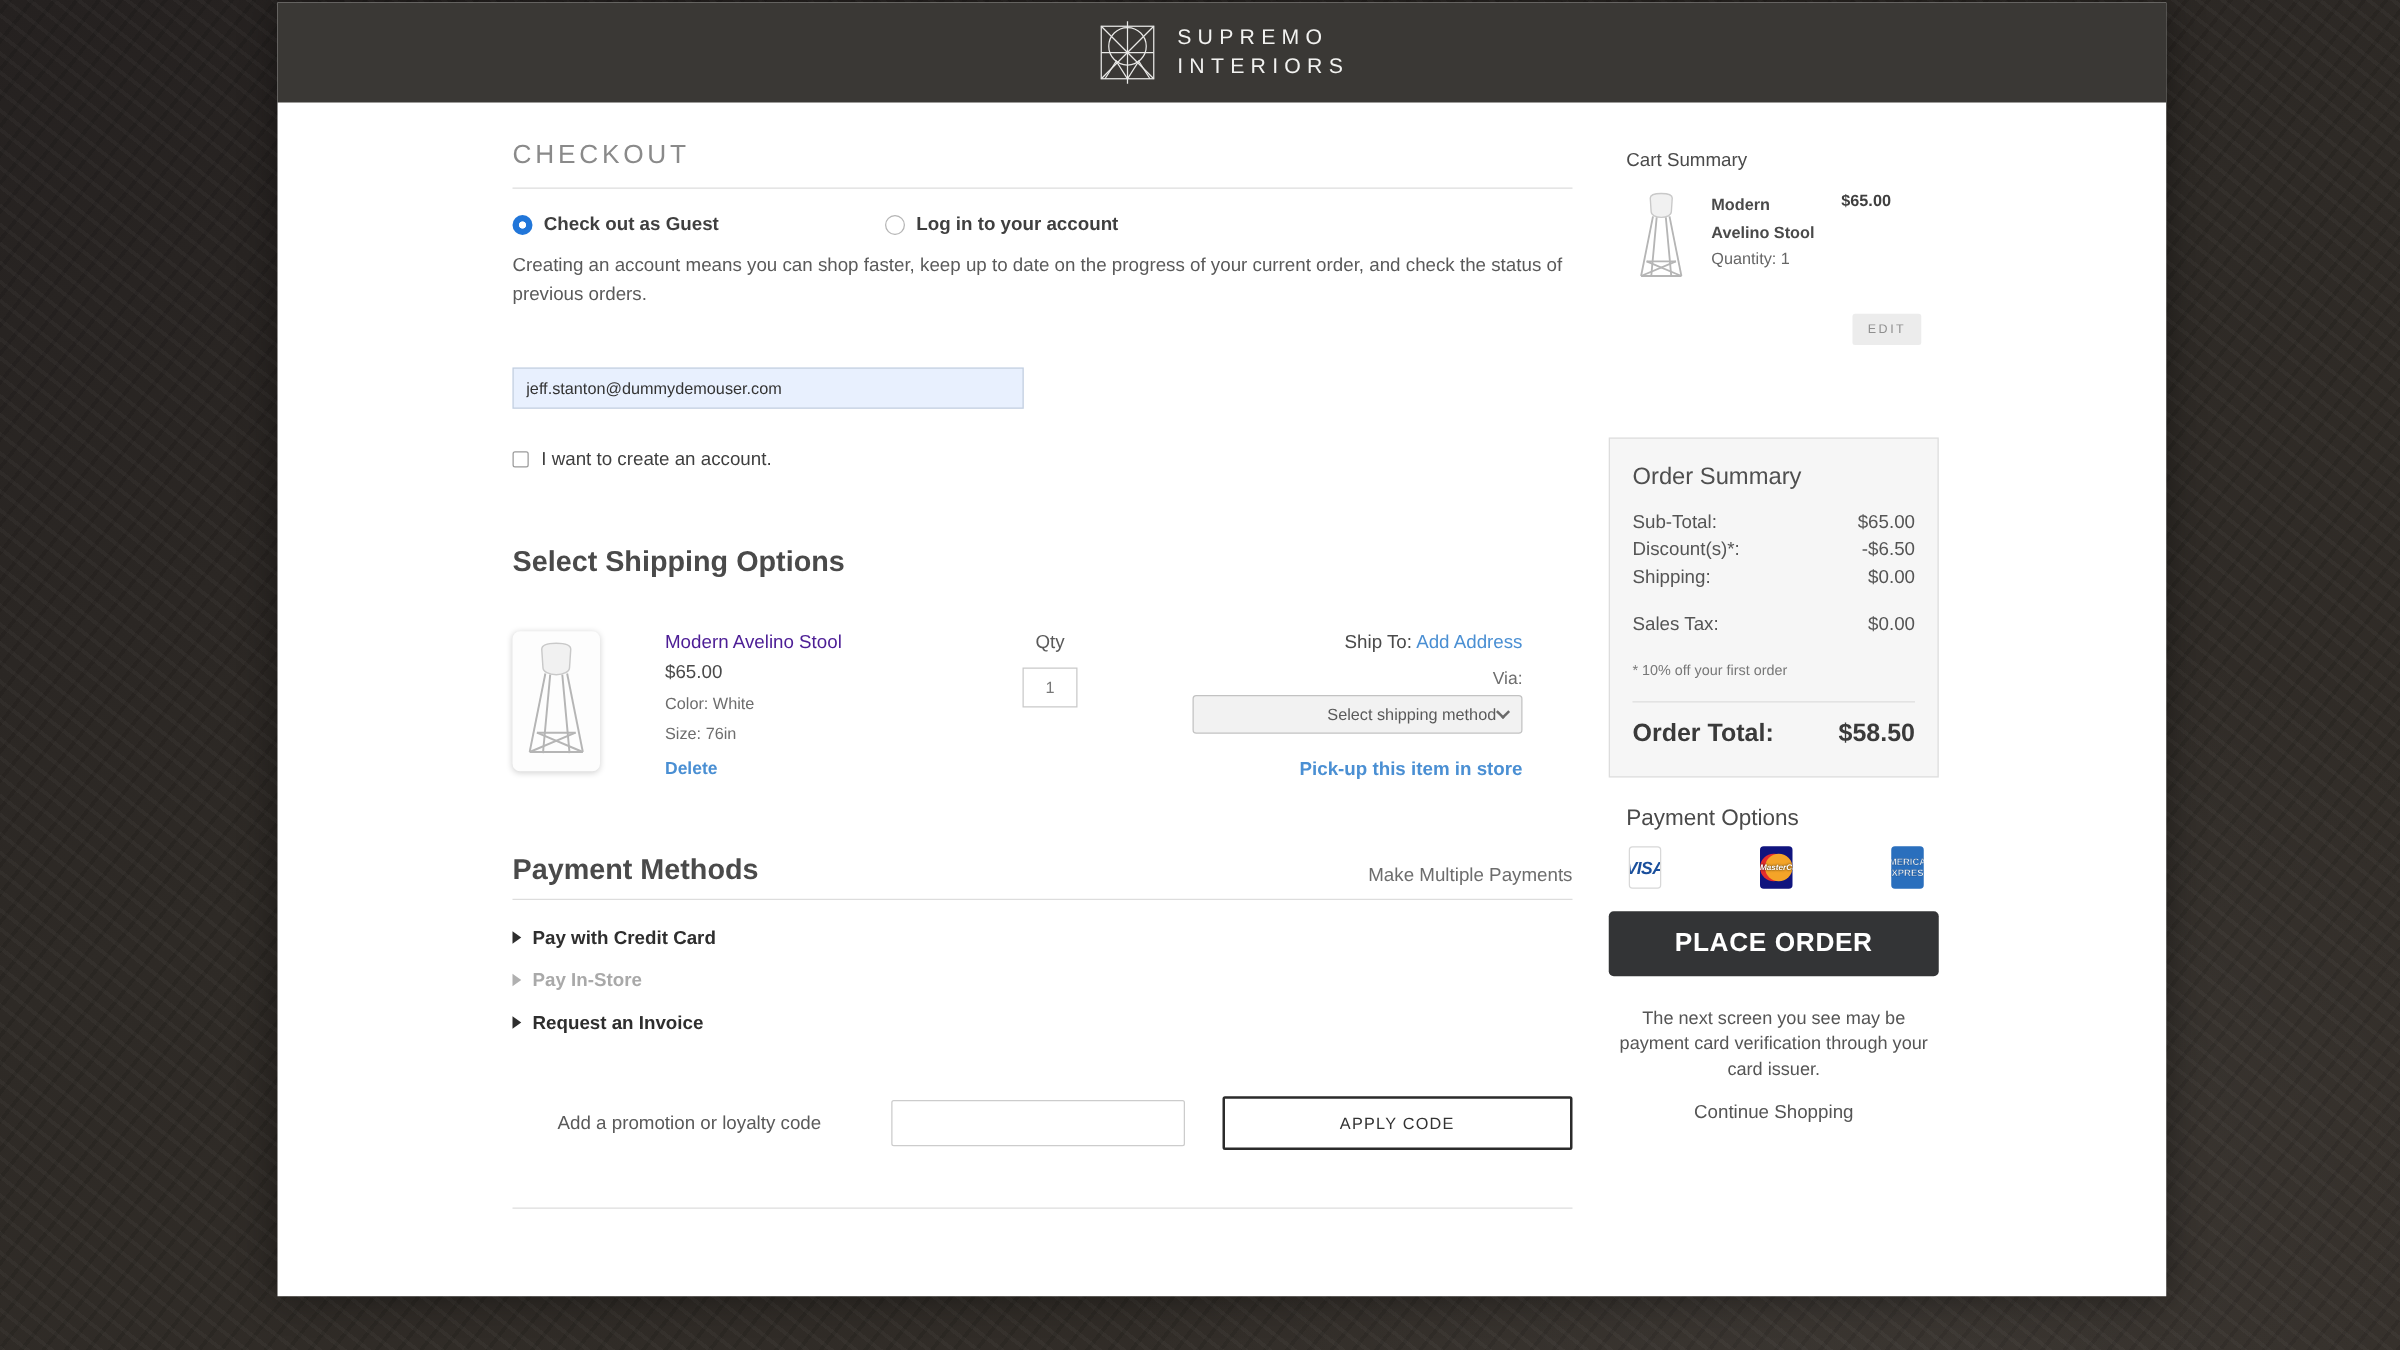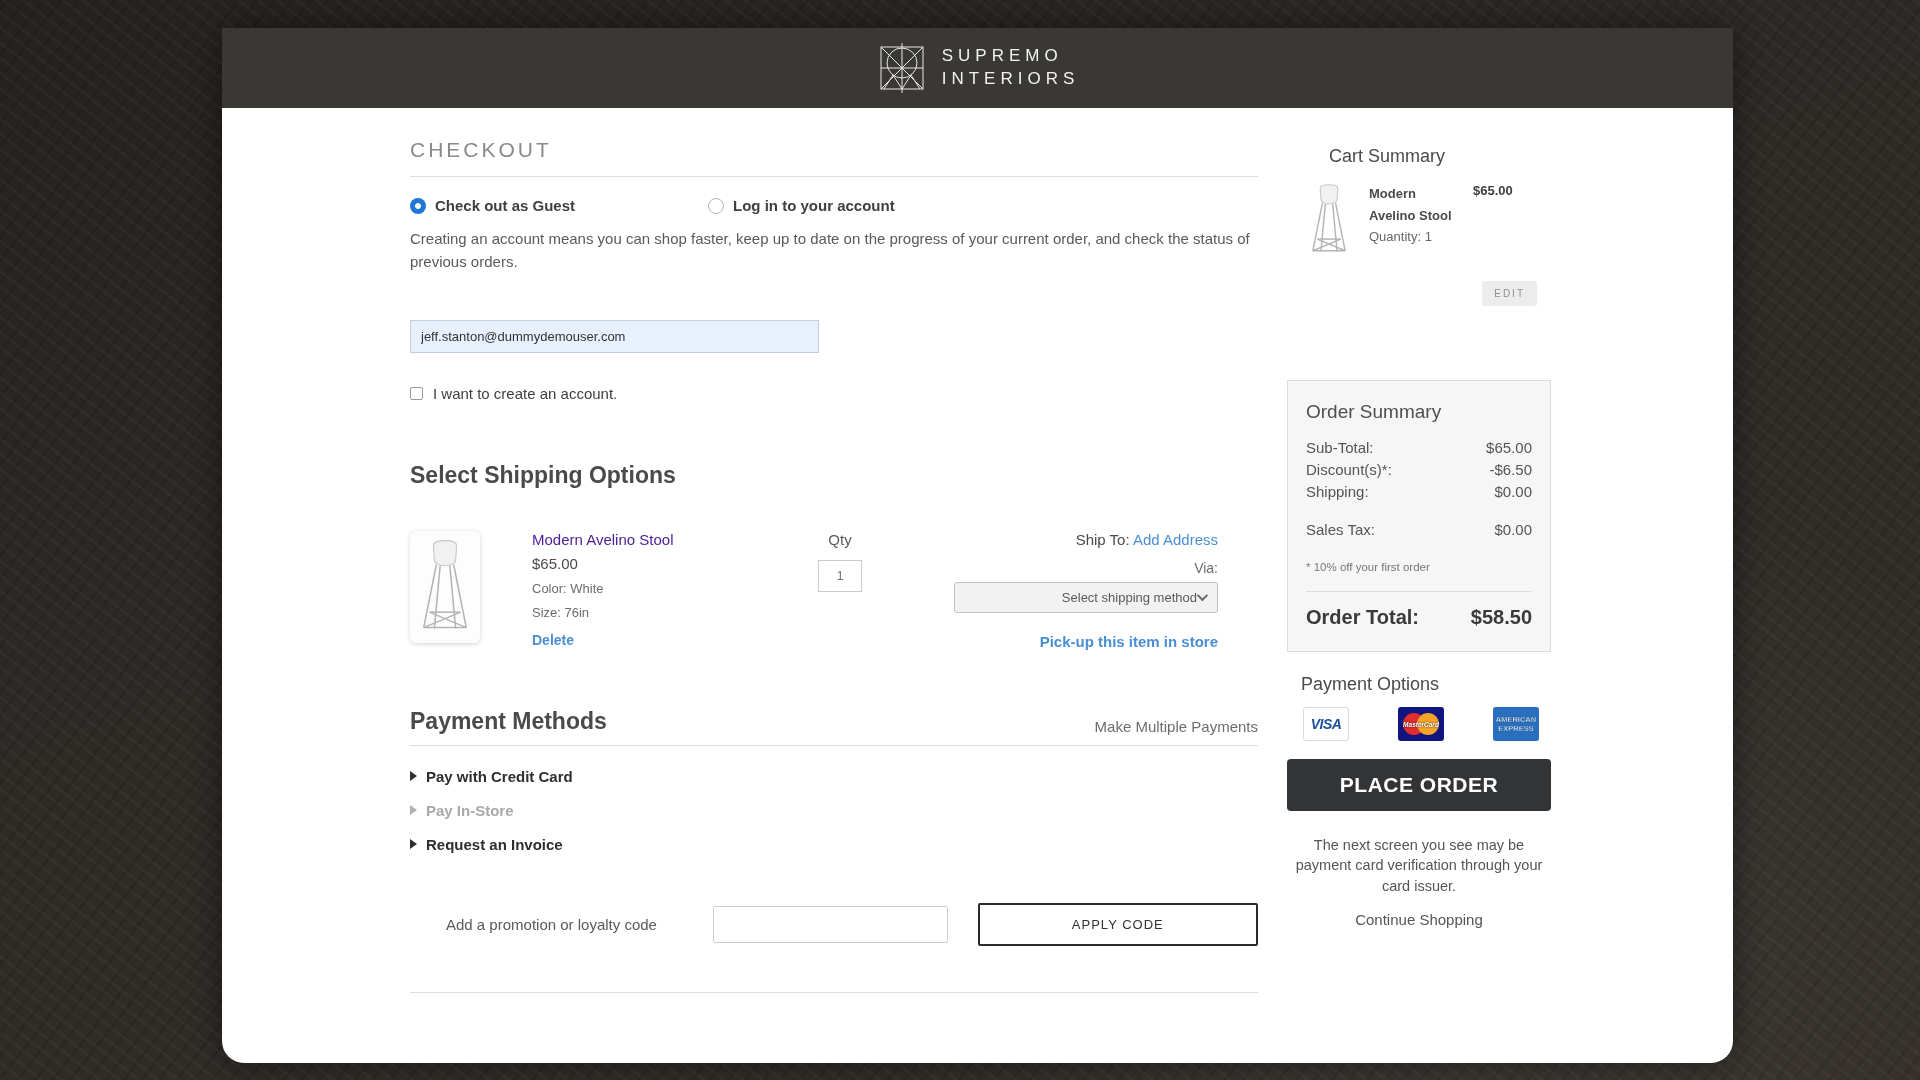--- a/index.html
+++ b/index.html
@@ -9,22 +9,22 @@
     background-color:#2c2824;
     background-image:
       radial-gradient(900px 700px at 78% 88%, rgba(255,255,255,0.05), transparent 70%),
       repeating-linear-gradient(38deg, rgba(255,255,255,0.028) 0 3px, transparent 3px 12px),
       repeating-linear-gradient(-52deg, rgba(0,0,0,0.10) 0 3px, transparent 3px 14px),
       linear-gradient(160deg, #252120 0%, #2e2a26 45%, #332e29 100%);
   }
   .stage{ position:relative; width:1920px; height:1080px; }
 
   .page-card{
-    position:absolute; left:222px; top:28px; width:1511px; height:1035px;
-    background:#fff; box-shadow:0 0 30px rgba(0,0,0,0.45);border-radius:22px;
+    position:absolute; left:222px; top:2px; width:1511px; height:1035px;
+    background:#fff; box-shadow:0 0 30px rgba(0,0,0,0.45);
   }
   .site-header{
     height:80px; background:#3a3835; display:flex; align-items:center; justify-content:center;
   }
   .brand{ display:flex; align-items:center; gap:14px; }
   .brand svg{ display:block; }
   .brand-text{ color:#f2f2f0; font-size:17px; letter-spacing:5px; line-height:1.35; font-weight:400; }
 
   .content{ position:relative; width:100%; height:955px; }
 
@@ -106,21 +106,21 @@
   }
   .apply-btn{
     margin-left:30px; width:287px; height:43px; background:#fff; border:2px solid #2b2b2b; border-radius:2px;
     font-size:13px; letter-spacing:1px; color:#333; font-family:"Liberation Sans", sans-serif; cursor:pointer;
   }
   .bottom-rule{ margin-top:46px; border:none; border-top:1px solid #ddd; }
 
   
   .sidebar{ position:absolute; left:1065px; top:0; width:264px; }
   .cart-summary{ padding:0 0 0 14px; }
-  .cart-title{ margin-top:38px; font-size:18px; font-weight:400; color:#4a4a4a;margin-left:28px; }
+  .cart-title{ margin-top:38px; font-size:15px; font-weight:400; color:#4a4a4a; }
   .cart-item{ margin-top:16px; display:flex; }
   .cart-thumb{ width:56px; height:76px; display:flex; align-items:flex-start; justify-content:center; }
   .cart-item-info{ margin-left:12px; width:100px; }
   .cart-item-name{ font-size:13px; font-weight:700; color:#4a4a4a; line-height:1.7; }
   .cart-item-qty{ font-size:13px; color:#666; margin-top:2px; }
   .cart-item-price{ margin-left:4px; font-size:13px; font-weight:700; color:#3f3f3f; }
   .edit-row{ margin-top:22px; text-align:right; padding-right:14px; }
   .edit-btn{
     display:inline-block; background:#ececec; color:#8f8f8f; font-size:10px; letter-spacing:2px;
     padding:7px 12px; border-radius:2px; border:none; font-family:"Liberation Sans", sans-serif; cursor:pointer;
@@ -133,21 +133,21 @@
   .order-rows{ margin-top:14px; }
   .o-row{ display:flex; justify-content:space-between; font-size:15px; color:#555; line-height:1.45; }
   .o-row.tax{ margin-top:17px; }
   .order-note{ margin-top:20px; font-size:11.5px; color:#777; }
   .order-div{ margin-top:18px; border:none; border-top:1px solid #ddd; }
   .total-row{ margin-top:14px; display:flex; justify-content:space-between; }
   .total-row span{ font-size:20px; font-weight:700; color:#3a3a3a; }
 
   .pay-options-title{ margin-top:22px; padding-left:14px; font-size:18px; font-weight:400; color:#4a4a4a; }
   .cards-row{ margin-top:12px; padding:0 12px 0 16px; display:flex; justify-content:space-between; align-items:center; }
-  .card-logo{ width:46px; height:34px; border-radius:3px; position:relative; overflow:hidden; }
+  .card-logo{ width:26px; height:34px; border-radius:3px; position:relative; overflow:hidden; }
   .card-visa{ background:#fff; border:1px solid #d8d8d8; display:flex; align-items:center; justify-content:center; }
   .visa-word{ font-size:14px; font-weight:700; font-style:italic; color:#1a4f9c; letter-spacing:-0.5px; }
   .card-mc{ background:#10147e; display:flex; align-items:center; justify-content:center; }
   .mc-circles{ position:relative; width:36px; height:22px; }
   .mc-c{ position:absolute; width:22px; height:22px; border-radius:50%; top:0; }
   .mc-red{ left:0; background:#e52d2d; }
   .mc-org{ right:0; background:#f4a428; }
   .mc-word{ position:absolute; top:8px; left:0; right:0; text-align:center; font-size:6.5px; font-weight:700; font-style:italic; color:#fff; text-shadow:0 0 2px #000; }
   .card-amex{ background:#2a6fbd; display:flex; flex-direction:column; align-items:center; justify-content:center; }
   .amex-word{ font-size:7.5px; font-weight:700; color:#fff; letter-spacing:0; line-height:1.2; -webkit-text-stroke:0.3px #1a4f8c; }

